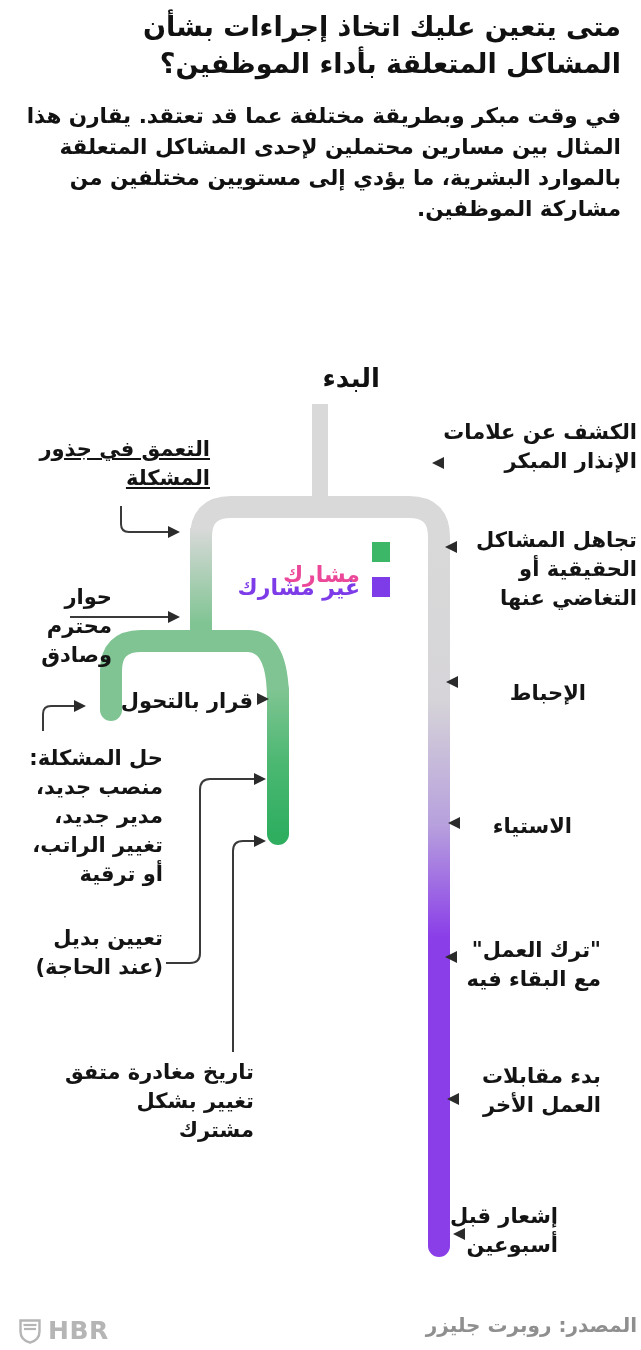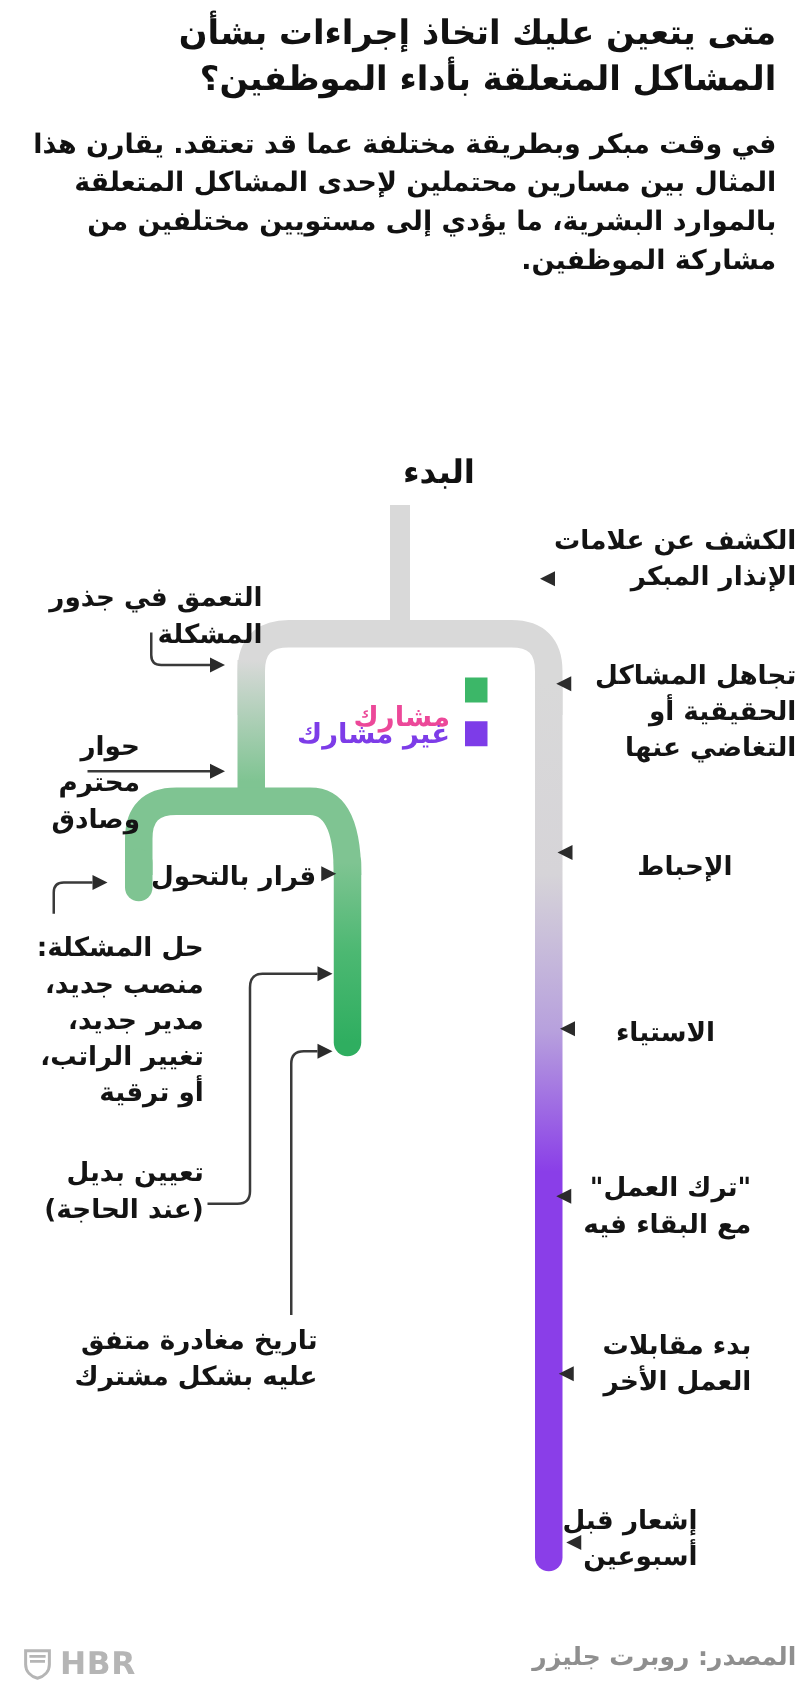--- a/index.html
+++ b/index.html
@@ -119,21 +119,21 @@
 العمل الأخر</div>
   </div>
   <div class="abs tri-left" style="left:447px;top:1093px;"></div>
 
   <div class="abs lbl" style="left:358px;top:1202px;width:200px;">
     <div class="txt">إشعار قبل
 أسبوعين</div>
   </div>
   <div class="abs tri-left" style="left:453px;top:1228px;"></div>
 
-  <div class="abs lbl" style="left:10px;top:464px;width:200px;">
+  <div class="abs lbl" style="left:10px;top:435px;width:200px;text-decoration:underline;">
     <div class="txt">التعمق في جذور
 المشكلة</div>
   </div>
 
   <div class="abs lbl" style="left:2px;top:583px;width:110px;">
     <div class="txt">حوار محترم
 وصادق</div>
   </div>
 
   <div class="abs lbl" style="left:93px;top:687px;width:160px;">
@@ -149,21 +149,21 @@
 أو ترقية</div>
   </div>
 
   <div class="abs lbl" style="left:3px;top:924px;width:160px;">
     <div class="txt">تعيين بديل
 (عند الحاجة)</div>
   </div>
 
   <div class="abs lbl" style="left:54px;top:1058px;width:200px;">
     <div class="txt">تاريخ مغادرة متفق
-عليه بشكل مشترك</div>
+تغيير بشكل مشترك</div>
   </div>
 
   <div class="abs footer-src">المصدر: روبرت جليزر</div>
   <div class="abs brand">
     <svg width="24" height="26" viewBox="0 0 24 26">
       <path d="M2.5 2.5 H21.5 V13.5 C21.5 19.5 17 23.2 12 24.6 C7 23.2 2.5 19.5 2.5 13.5 Z" fill="none" stroke="#b5b5b5" stroke-width="2.4"></path>
       <line x1="5.5" y1="7" x2="18.5" y2="7" stroke="#b5b5b5" stroke-width="2.2"></line>
       <line x1="6" y1="11" x2="18" y2="11" stroke="#b5b5b5" stroke-width="2.2"></line>
     </svg>
     <span class="brand-text">HBR</span>

